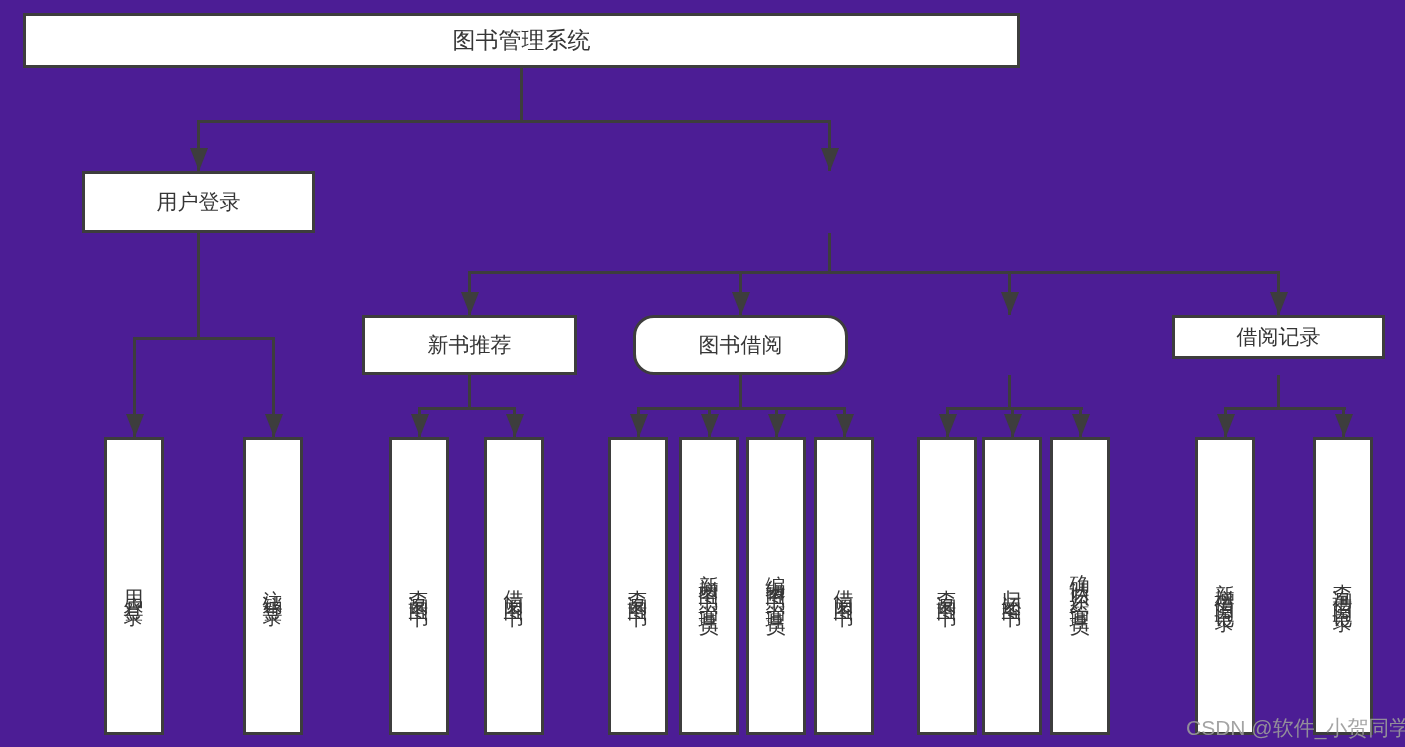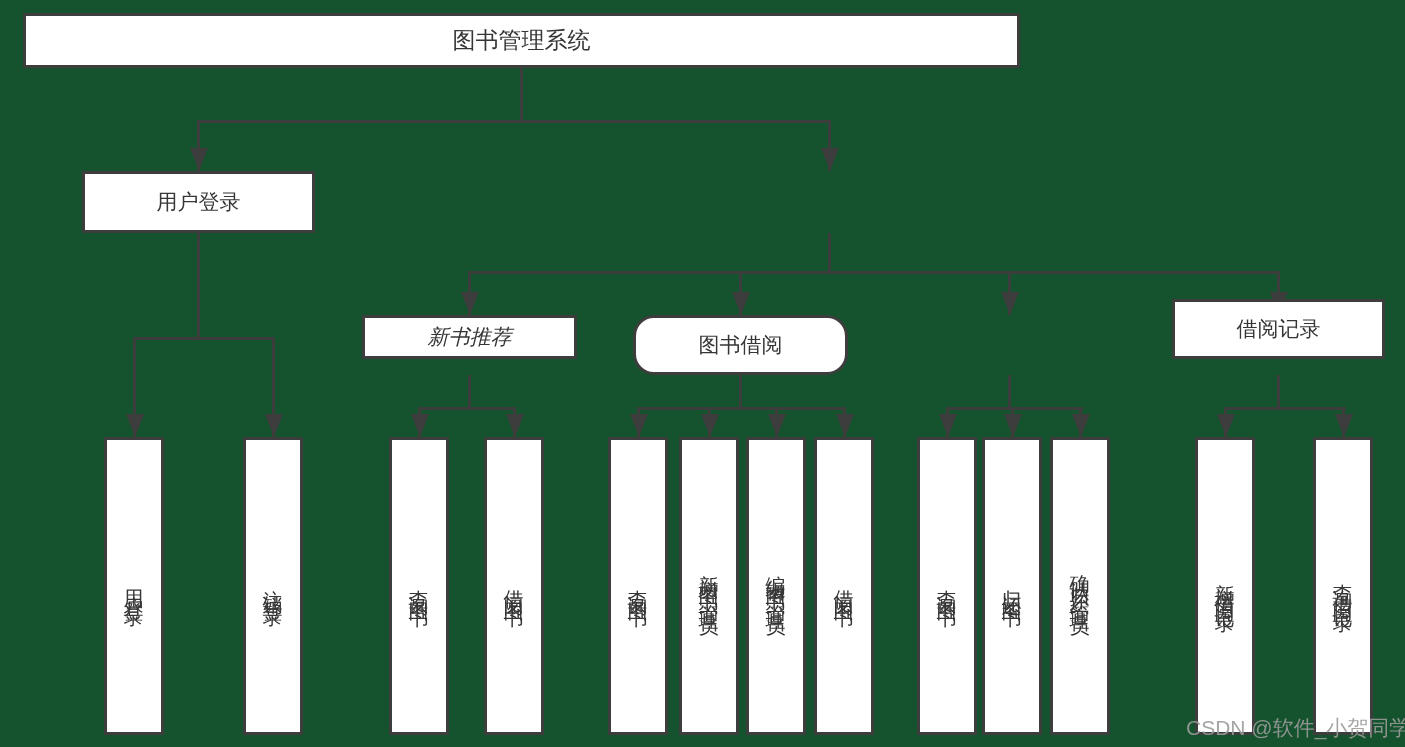--- a/index.html
+++ b/index.html
@@ -2,21 +2,21 @@
 <html><head>
 <meta charset="utf-8">
 <style>
   * { box-sizing: border-box; }
   html, body { margin: 0; padding: 0; background: #ffffff; }
   body { font-family: "Liberation Sans", sans-serif; }
   .canvas {
     position: relative;
     width: 1405px;
     height: 747px;
-    background: #14532d;
+    background: #4c1d95;
     overflow: hidden;
   }
   .box {
     position: absolute;
     border: 3px solid #3d3d3d;
     background: #ffffff;
     display: flex;
     align-items: center;
     justify-content: center;
     color: #363636;
@@ -83,27 +83,27 @@
   <div class="line" style="left:468px;  top:271px; width:812px; height:3px;"></div>
   <div class="line" style="left:468px;  top:271px; width:3px;   height:44px;"></div>
   <div class="line" style="left:739px;  top:271px; width:3px;   height:44px;"></div>
   <div class="line" style="left:1008px; top:271px; width:3px;   height:44px;"></div>
   <div class="line" style="left:1277px; top:271px; width:3px;   height:44px;"></div>
   <div class="arrow" style="left:461px;  top:292px;"></div>
   <div class="arrow" style="left:732px;  top:292px;"></div>
   <div class="arrow" style="left:1001px; top:292px;"></div>
   <div class="arrow" style="left:1270px; top:292px;"></div>
 
-  <div class="box hbox" style="left:362px; top:315px; width:215px; height:44px;font-style:italic;">
+  <div class="box hbox" style="left:362px; top:315px; width:215px; height:60px;">
     <span>新书推荐</span>
   </div>
   <div class="box hbox" style="left:633px; top:315px; width:215px; height:60px;border-radius:21px;">
     <span>图书借阅</span>
   </div>
-  <div class="box hbox" style="left:1172px; top:299px; width:213px; height:60px;">
+  <div class="box hbox" style="left:1172px; top:315px; width:213px; height:44px;">
     <span>借阅记录</span>
   </div>
 
   <div class="line" style="left:468px; top:375px; width:3px;  height:35px;"></div>
   <div class="line" style="left:418px; top:407px; width:98px; height:3px;"></div>
   <div class="line" style="left:418px; top:407px; width:3px;  height:30px;"></div>
   <div class="line" style="left:513px; top:407px; width:3px;  height:30px;"></div>
   <div class="arrow" style="left:411px; top:414px;"></div>
   <div class="arrow" style="left:506px; top:414px;"></div>
 

